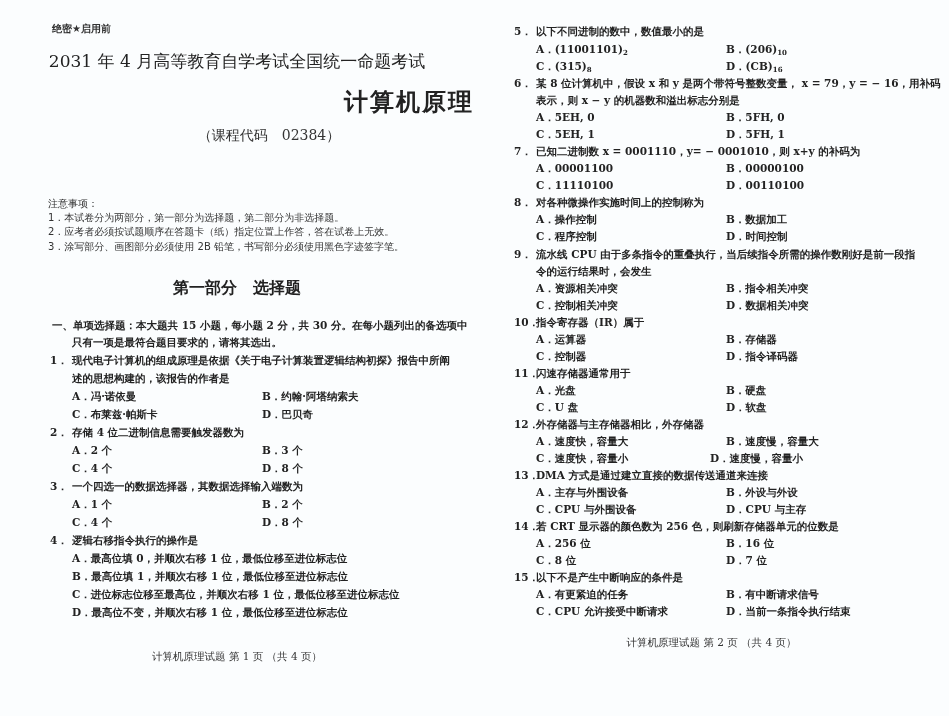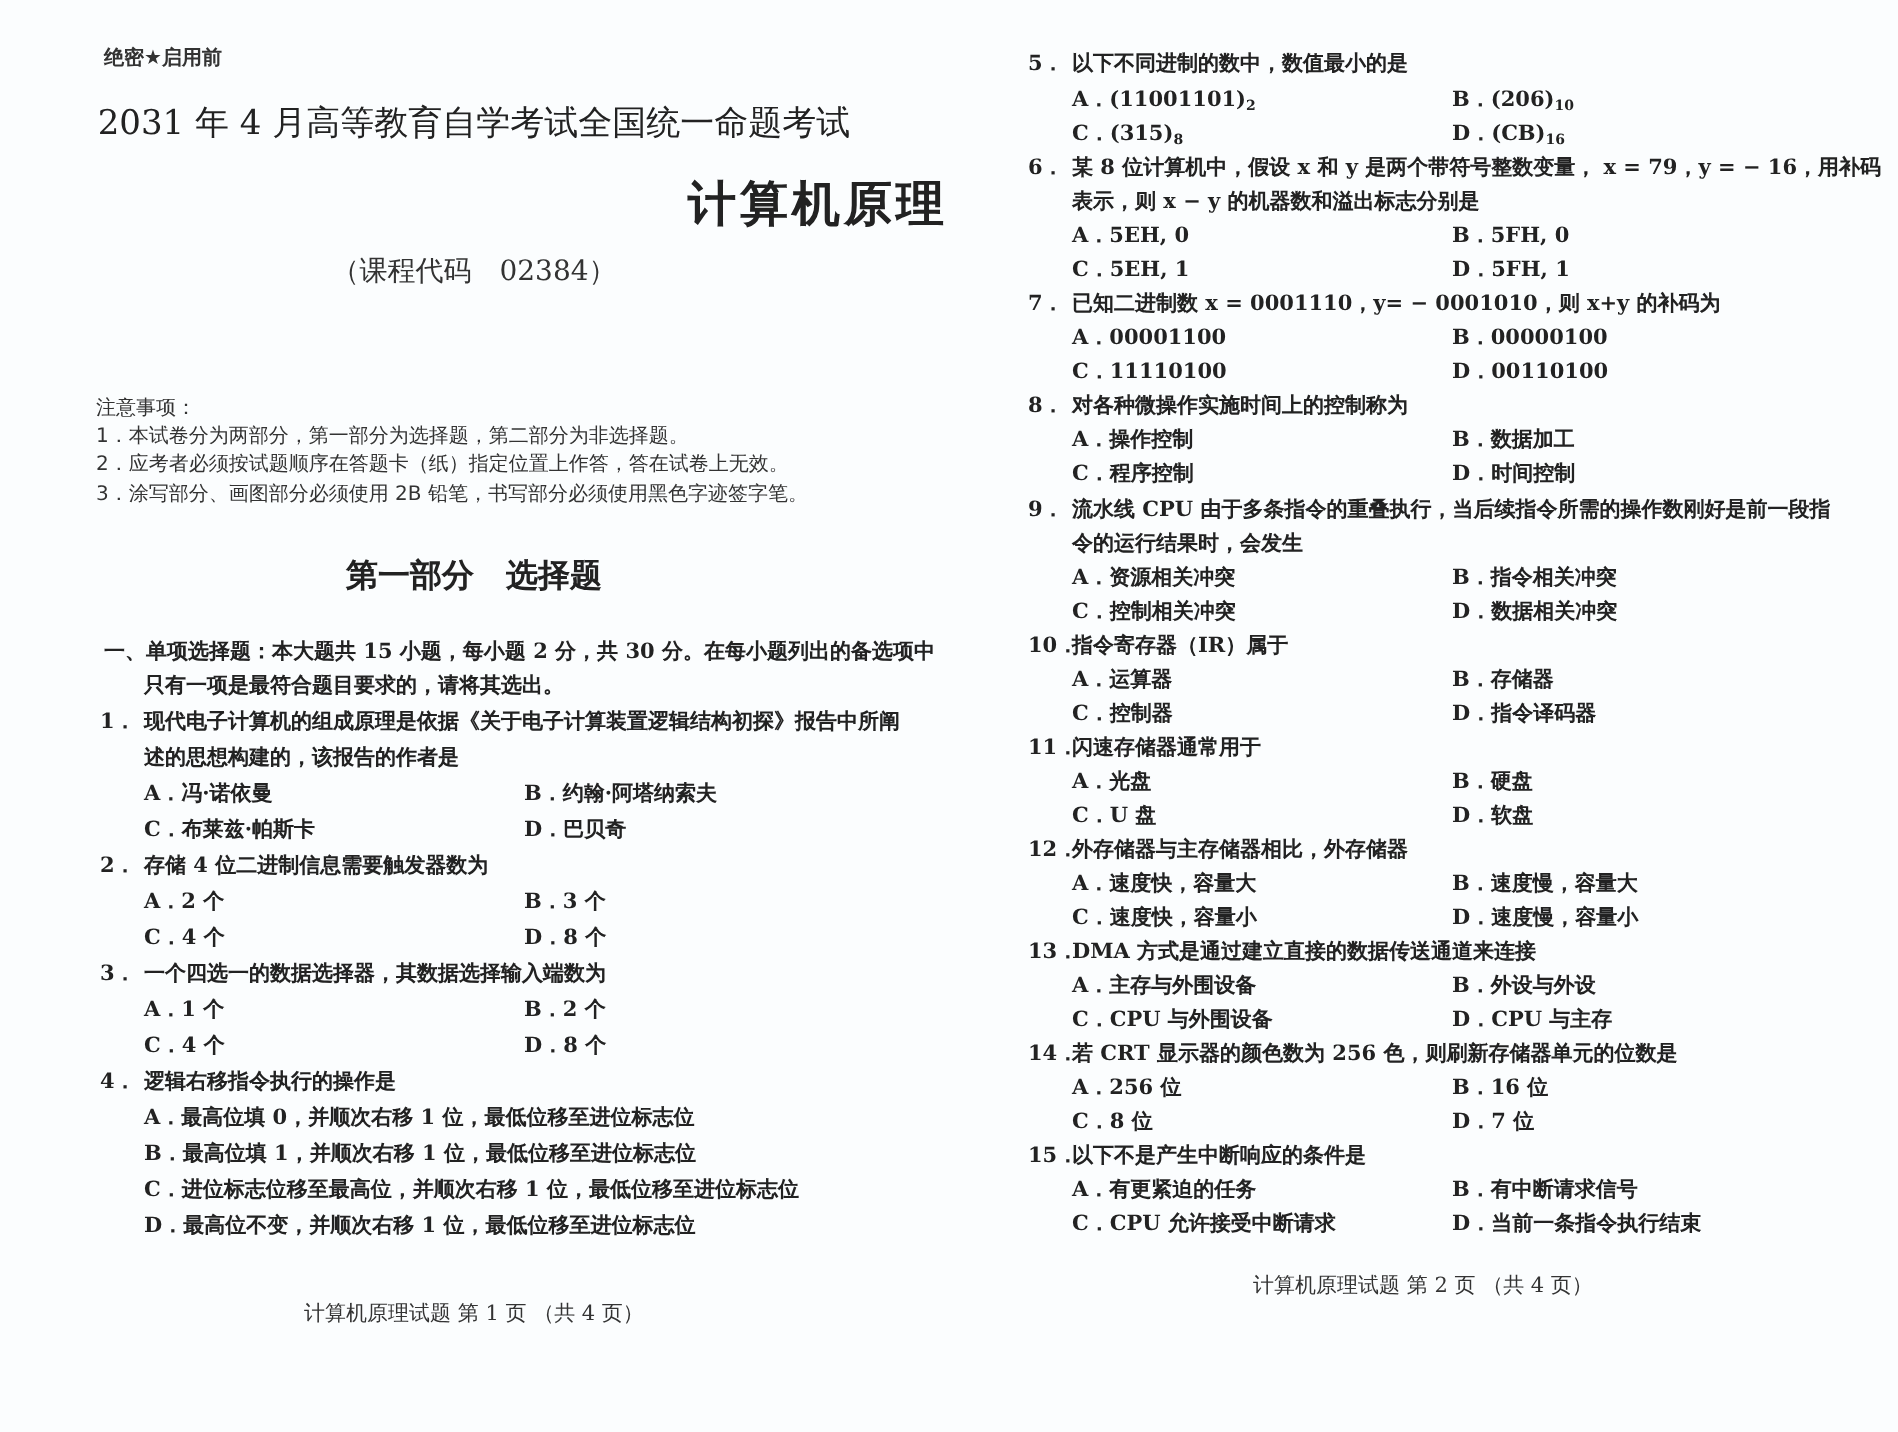--- a/index.html
+++ b/index.html
@@ -10,21 +10,21 @@
     color:#222;
     position:relative;
   }
   .page { position:absolute; top:0; height:520px; }
   #page1 { left:0; width:474px; }
   #page2 { left:474px; width:475px; }
   .abs { position:absolute; white-space:nowrap; }
   .confidential { left:52px; top:22px; font-size:10px; font-family:"DejaVu Sans",sans-serif; font-weight:bold; color:#333; }
   .exam-title { left:0; width:474px; text-align:center; top:50px; font-size:17px; color:#222; }
   .subject-title { left:0; width:474px; text-align:right; top:86px; font-size:24px; font-weight:bold; color:#222; letter-spacing:2px; }
-  .course-code { left:0; width:474px; text-align:center; top:127px; font-size:14px; color:#333; }
+  .course-code { left:0; width:474px; text-align:center; top:127px; font-size:14px; color:#333;padding-left:32px; }
   .notes-head { left:48px; top:197px; font-size:10px; font-family:"DejaVu Sans",sans-serif; color:#333; }
   .note { left:48px; font-size:10px; font-family:"DejaVu Sans",sans-serif; color:#333; }
   .part-title { left:0; width:474px; text-align:center; top:278px; font-size:16px; color:#222; font-weight:bold; }
   .section-intro { left:52px; font-size:10.5px; color:#222; font-weight:bold; }
   .q { font-size:10.5px; color:#222; font-weight:bold; }
   .qnum { display:inline-block; width:22px; }
   .opt { font-size:10.5px; color:#222; font-weight:bold; }
   .footer { font-size:10.5px; font-weight:normal; color:#333; }
   sub { font-size:7px; vertical-align:-2px; }
 </style>
@@ -142,21 +142,21 @@
   <div class="abs opt" style="left:252px;top:384px">B．硬盘</div>
   <div class="abs opt" style="left:62px;top:401px">C．U 盘</div>
   <div class="abs opt" style="left:252px;top:401px">D．软盘</div>
 
   <div class="abs q" style="left:40px;top:418px">
     <span class="qnum">12．</span><span>外存储器与主存储器相比，外存储器</span>
   </div>
   <div class="abs opt" style="left:62px;top:435px">A．速度快，容量大</div>
   <div class="abs opt" style="left:252px;top:435px">B．速度慢，容量大</div>
   <div class="abs opt" style="left:62px;top:452px">C．速度快，容量小</div>
-  <div class="abs opt" style="left:252px;top:452px">D．速度慢，容量小</div>
+  <div class="abs opt" style="left:236px;top:452px">D．速度慢，容量小</div>
 
   <div class="abs q" style="left:40px;top:469px">
     <span class="qnum">13．</span><span>DMA 方式是通过建立直接的数据传送通道来连接</span>
   </div>
   <div class="abs opt" style="left:62px;top:486px">A．主存与外围设备</div>
   <div class="abs opt" style="left:252px;top:486px">B．外设与外设</div>
   <div class="abs opt" style="left:62px;top:503px">C．CPU 与外围设备</div>
   <div class="abs opt" style="left:252px;top:503px">D．CPU 与主存</div>
 
   <div class="abs q" style="left:40px;top:520px">

